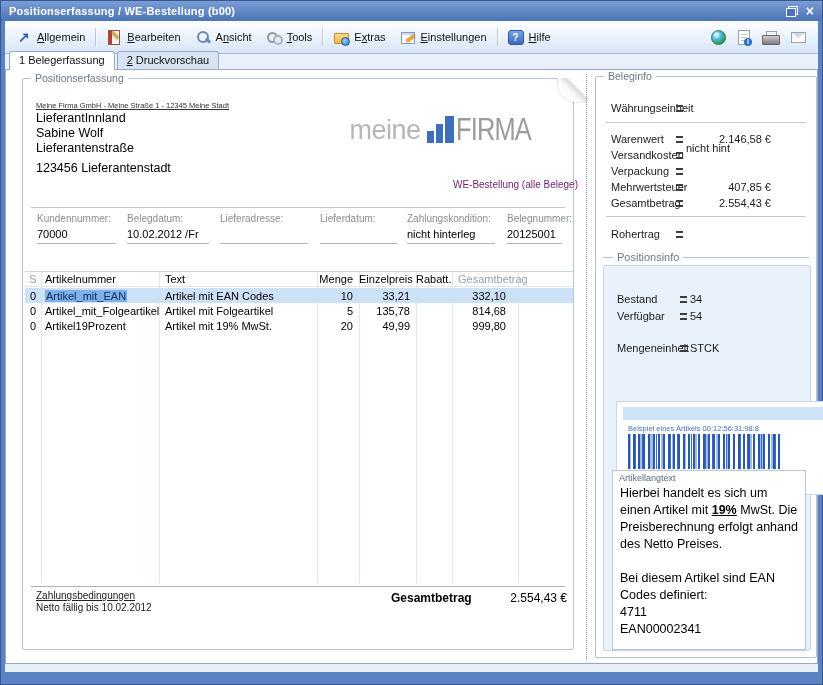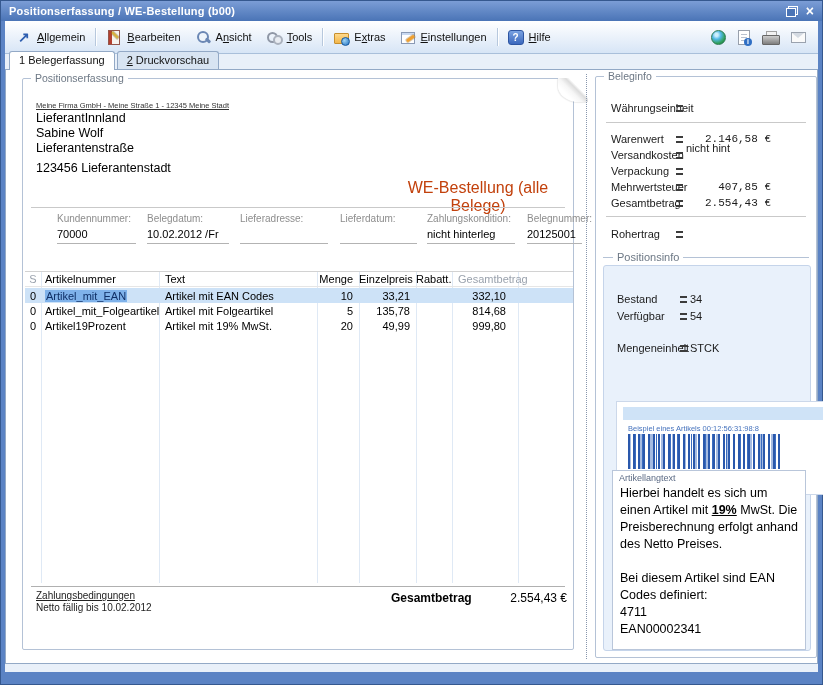--- a/index.html
+++ b/index.html
@@ -84,24 +84,24 @@
   .doc-group { left:16px; top:8px; width:552px; height:572px; }
   .sender { position:absolute; left:13px; top:22px; font-size:7.5px; color:#333; text-decoration:underline; white-space:nowrap; }
   .addr { position:absolute; left:13px; top:32px; font-size:12.5px; color:#000; line-height:15px; }
   .addr-city { position:absolute; left:13px; top:82px; font-size:12.5px; color:#000; }
   .logo { position:absolute; right:26px; top:36px; display:flex; align-items:flex-end; }
   .logo-meine { font-size:27px; color:#b6b6b6; line-height:1; letter-spacing:-.5px; }
   .logo-bars { display:flex; align-items:flex-end; gap:2px; margin:0 2px 1px 6px; }
   .lbar { background:#3f6fba; width:7px; }
   .lbar1 { height:12px; } .lbar2 { height:19px; } .lbar3 { width:9px; height:27px; }
   .logo-firma { font-size:31px; color:#9b9b9b; line-height:.95; letter-spacing:-1px; transform:scaleX(.82); transform-origin:left bottom; }
-  .doc-type { position:absolute; left:355px; top:100px; width:200px; text-align:center; font-size:16px; color:#c2410c; }
+  .doc-type { position:absolute; left:355px; top:100px; width:200px; text-align:right; font-size:10px; color:#701a75; }
   .hline { position:absolute; border-top:1px solid #c9c9c9; }
   .doc-hr1 { left:8px; right:8px; top:128px; }
-  .fields { position:absolute; left:14px; right:6px; top:134px; display:flex;margin-left:20px; }
+  .fields { position:absolute; left:14px; right:6px; top:134px; display:flex; }
   .field { flex:none; }
   .f0{width:90px}.f1{width:93px}.f2{width:100px}.f3{width:87px}.f4{width:100px}.f5{width:62px}
   .field-label { font-size:10px; color:#8d8d8d; margin-bottom:4px; white-space:nowrap; }
   .field-value { font-size:11px; color:#000; height:14px; white-space:nowrap; }
   .field-line { border-bottom:1px solid #b3b3b3; margin-top:1px; width:88%; }
 
   
   .postable { position:absolute; left:2px; top:192px; width:548px; height:312px; }
   .vline { position:absolute; top:0; bottom:0; width:1px; background:#dfe9f5; }
   .trow { position:absolute; left:0; right:0; display:grid;
@@ -127,21 +127,21 @@
   .page-curl { position:absolute; left:552px; top:8px; width:30px; height:24px;
     background:linear-gradient(225deg,#ffffff 35%,#dcdcdc 42%,#f6f6f6 55%,#ffffff 70%);
     border-radius:0 0 0 70%; box-shadow:-1px 1px 1px rgba(0,0,0,.08); }
   .dotted-sep { position:absolute; left:580px; top:4px; bottom:4px; width:0; border-left:1px dotted #8796ad; }
 
   
   .bi-group { left:589px; top:6px; width:222px; height:582px; }
   .bi-row { position:absolute; left:15px; width:160px; height:13px; font-size:11px; color:#1b1b1b; }
   .bi-label { white-space:nowrap; }
   .eq { position:absolute; left:65px; top:3px; width:7px; height:7px; border-top:2px solid #3c3c3c; border-bottom:2px solid #3c3c3c; }
-  .bi-num { position:absolute; right:0; top:0; white-space:nowrap;font-family:Liberation Mono, monospace; }
+  .bi-num { position:absolute; right:0; top:0; white-space:nowrap; }
   .bi-left { position:absolute; left:75px; top:0; white-space:nowrap;margin-top:40px; }
   .bi-hr { left:10px; right:10px; }
 
   
   .pi-legendline { position:absolute; left:7px; right:7px; top:180px; border-top:1px solid #b4c2d6; }
   .pi-legend { position:absolute; top:174px; left:17px; background:#fff; padding:0 4px; font-size:11px; color:#6d7885; }
   .pi-panel { position:absolute; left:7px; top:188px; width:208px; height:386px;
     background:#e9f1fb; border:1px solid #c5d4ea; border-radius:3px; }
   .pi-row { position:absolute; left:13px; width:170px; height:13px; font-size:11px; color:#1b1b1b; }
   .pi-row .eq { left:63px; }
@@ -232,20 +232,29 @@
         <span class="legend">Positionserfassung</span>
 
         <div class="sender">Meine Firma GmbH - Meine Straße 1 - 12345 Meine Stadt</div>
         <div class="addr">
           <div>LieferantInnland</div>
           <div>Sabine Wolf</div>
           <div>Lieferantenstraße</div>
         </div>
         <div class="addr-city">123456 Lieferantenstadt</div>
 
+        <div class="logo">
+          <span class="logo-meine">meine</span>
+          <span class="logo-bars">
+            <span class="lbar lbar1"></span>
+              <span class="lbar lbar2"></span>
+              <span class="lbar lbar3"></span>
+          </span>
+          <span class="logo-firma">FIRMA</span>
+        </div>
         <div class="doc-type">WE-Bestellung (alle Belege)</div>
 
         <div class="hline doc-hr1"></div>
 
         <div class="fields">
           <div class="field f0">
             <div class="field-label">Kundennummer:</div>
             <div class="field-value">70000</div>
             <div class="field-line"></div>
           </div>

